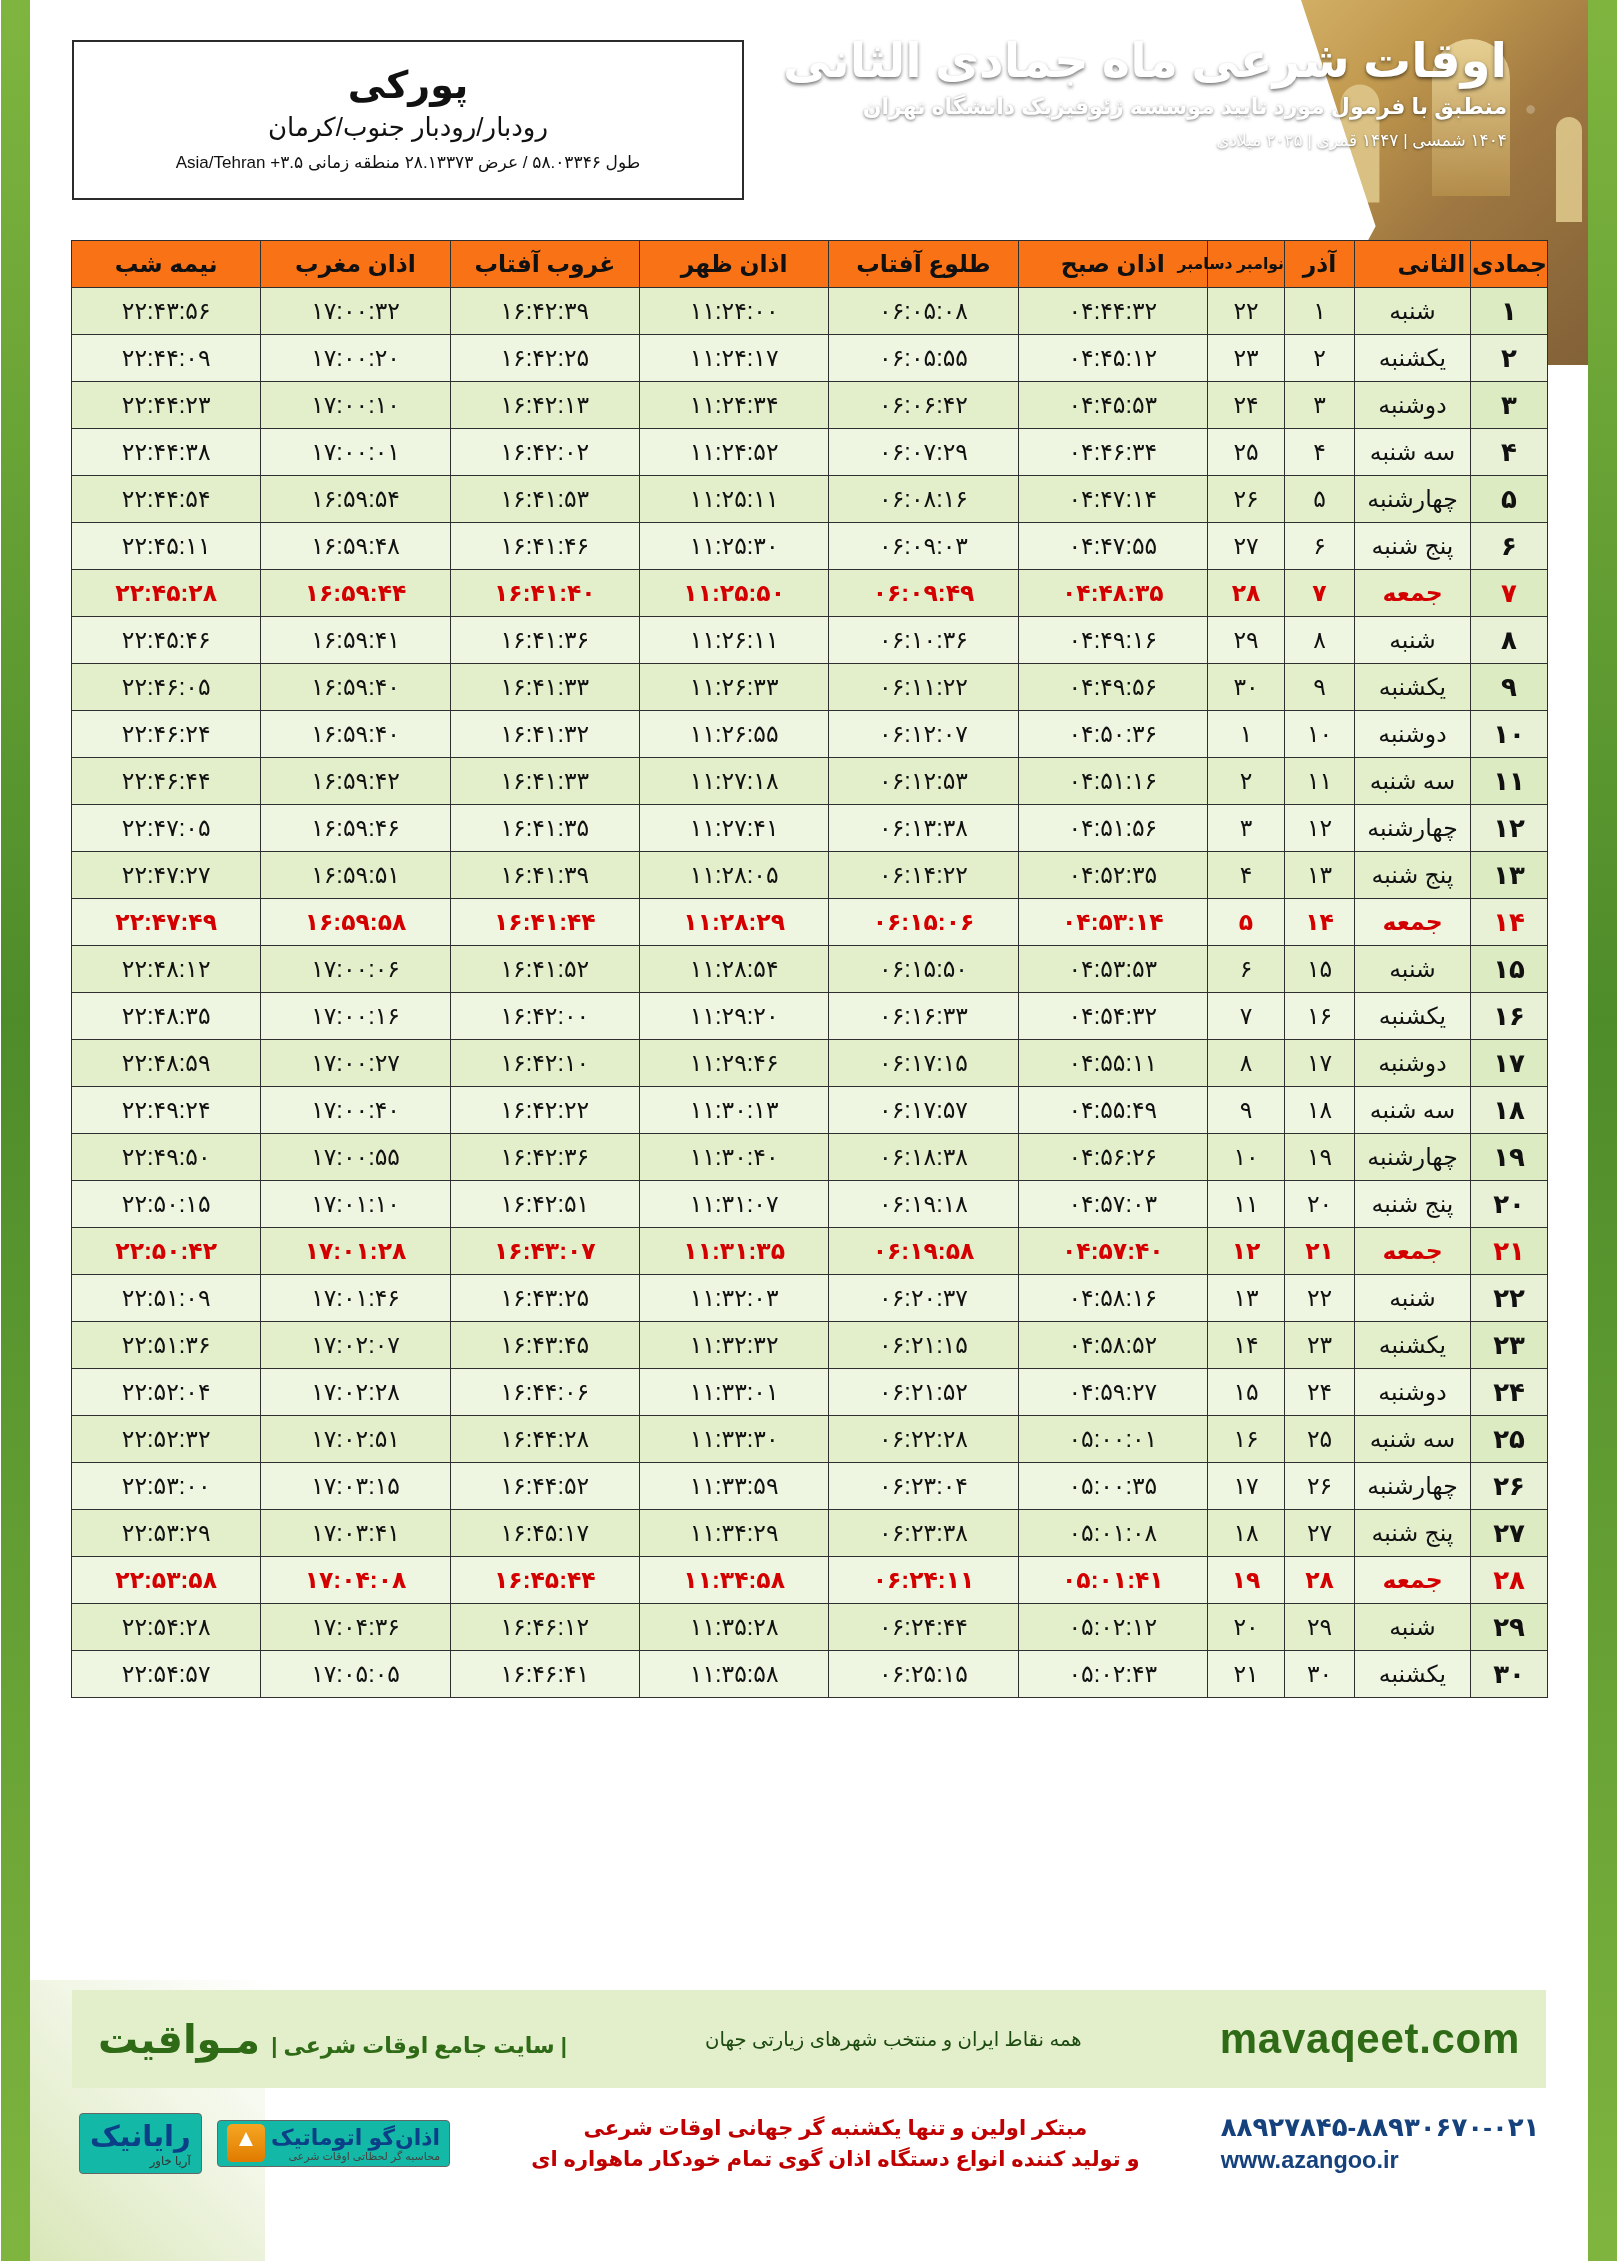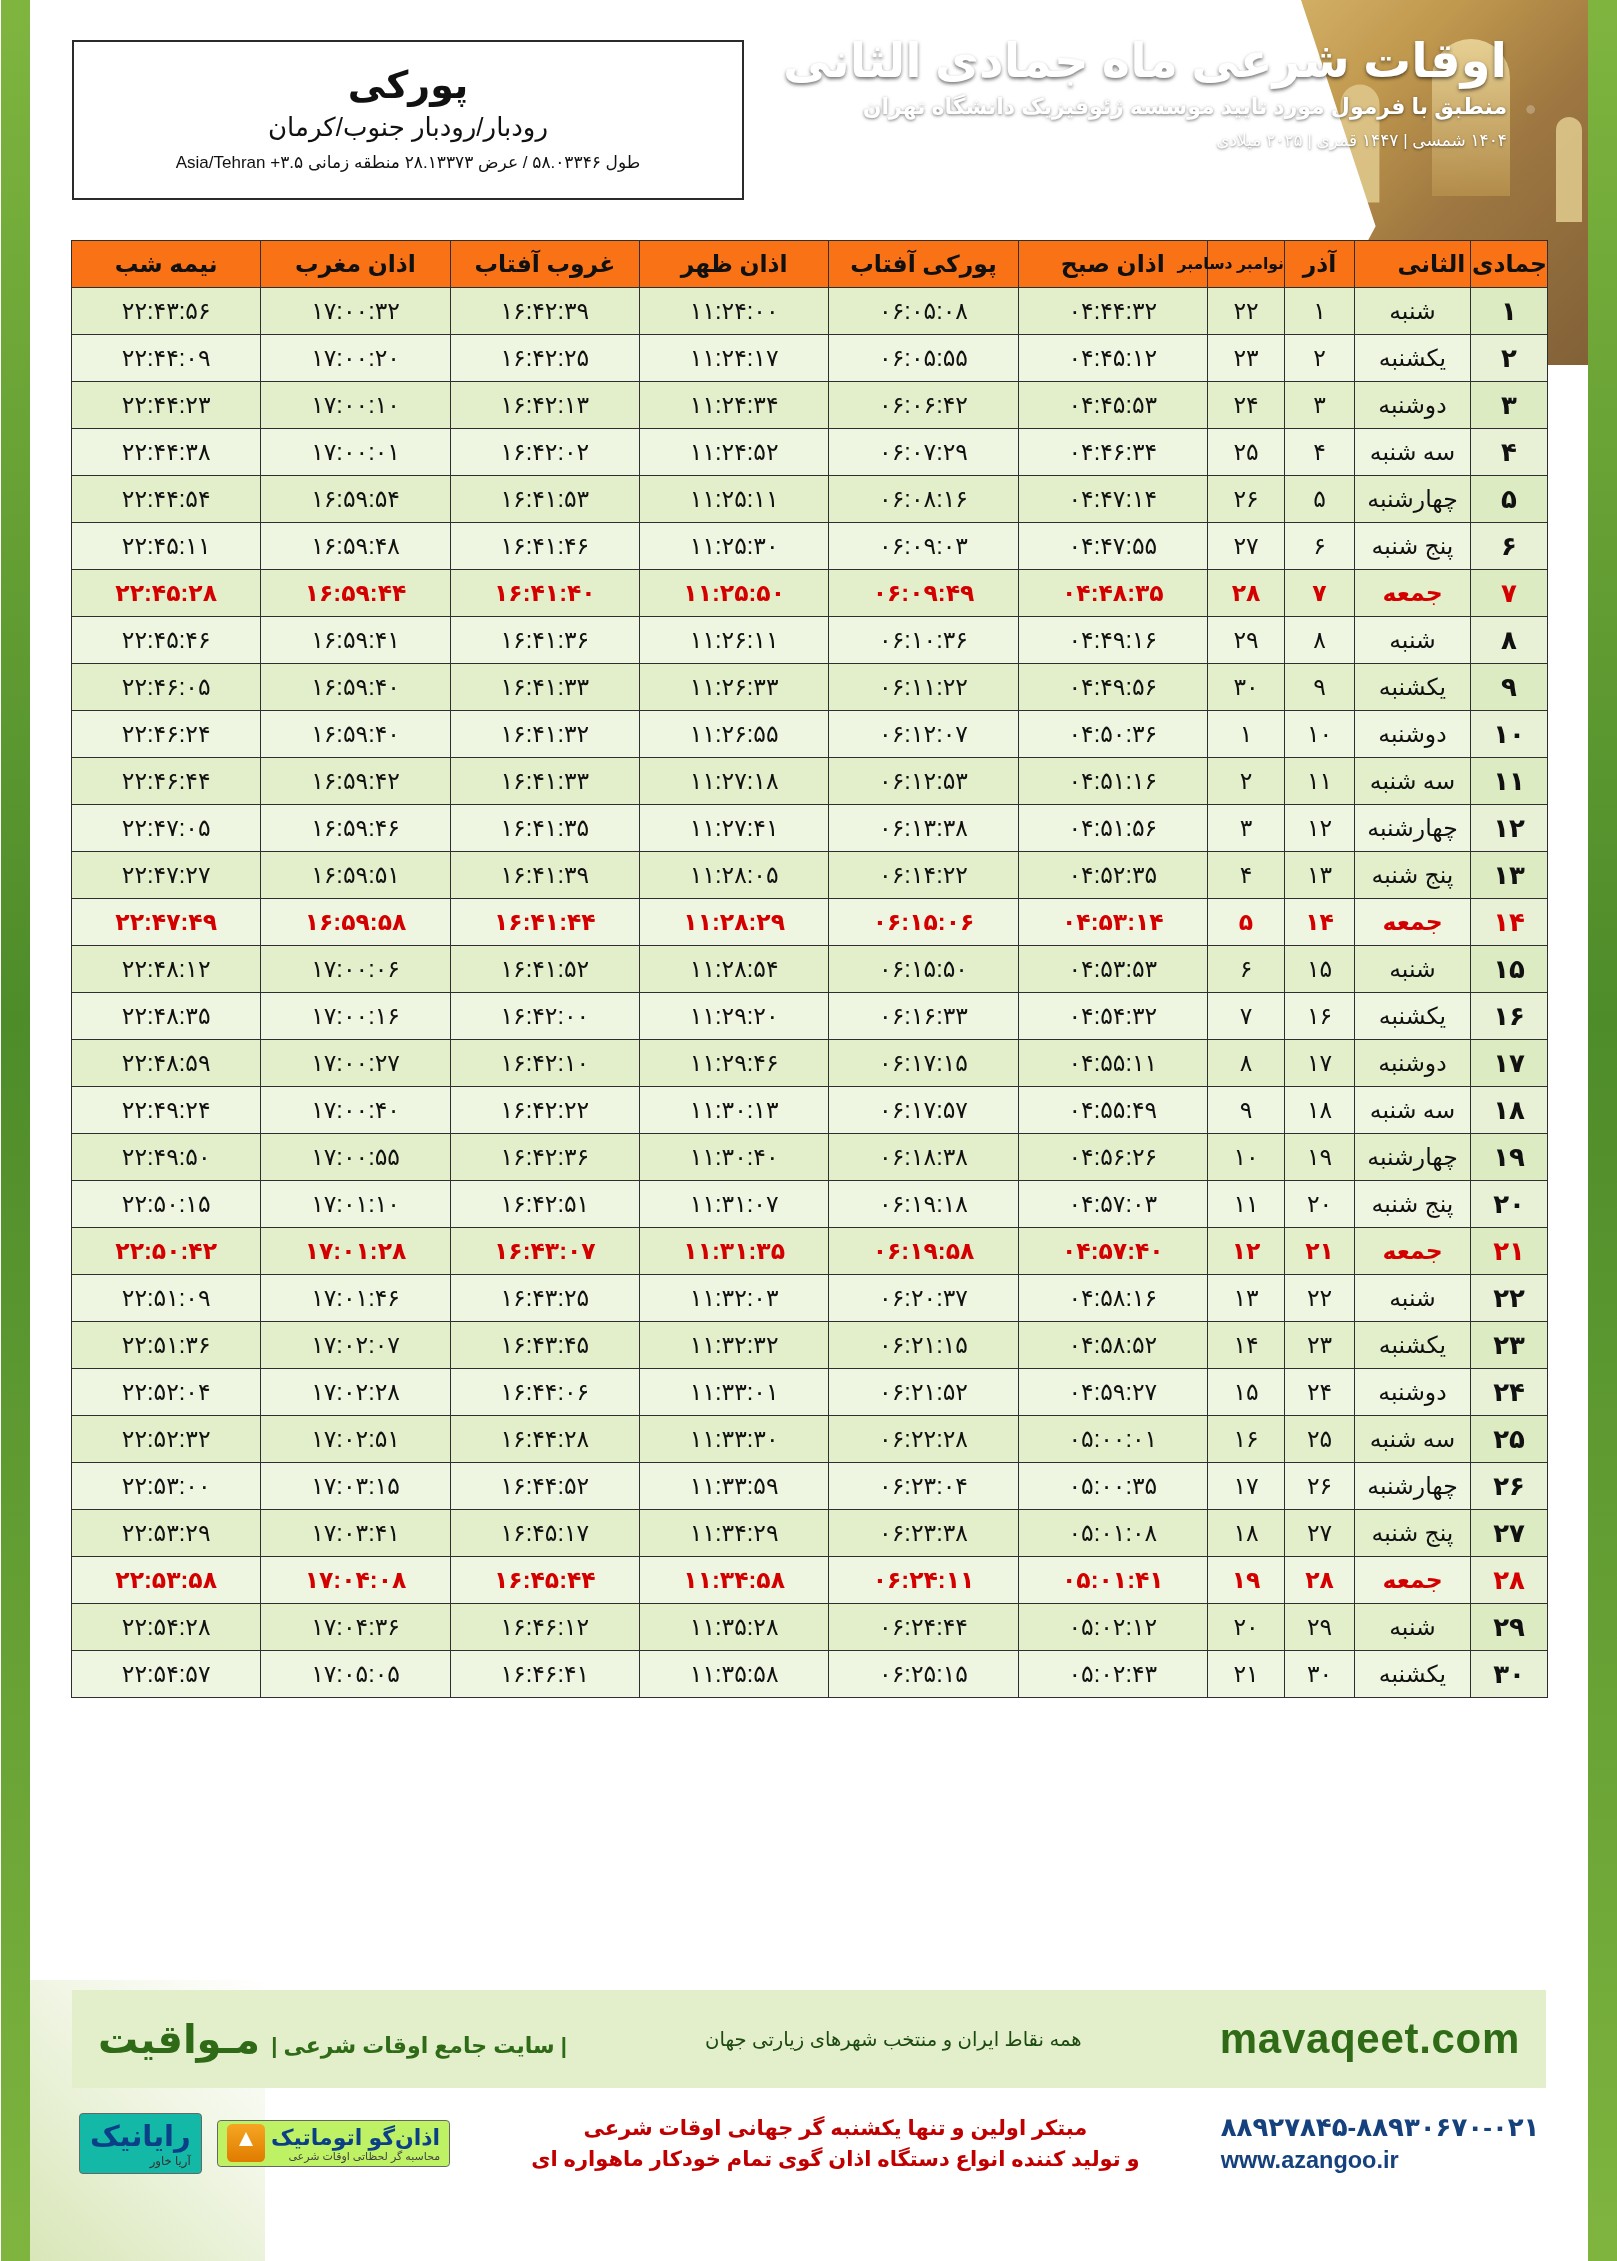--- a/index.html
+++ b/index.html
@@ -135,21 +135,21 @@
   .slogan{font-size:21px;color:#c00000;font-weight:bold;text-align:center;line-height:1.45;direction:rtl;}
   .logos{display:flex;align-items:center;gap:14.4px;}
   .logo-box{
     border:1.3px solid #666;padding:5.2px 10.4px;border-radius:3.9px;background:#14b8a6;
     text-align:right;line-height:1.2;
   }
   .logo-rayaneek{font-size:29px;font-weight:bold;color:#0b3f87;}
   .logo-rayaneek small{display:block;font-size:11.7px;color:#333;font-weight:normal;}
   .logo-azangoo{
     display:flex;align-items:center;gap:6.5px;border:1.3px solid #666;border-radius:3.9px;
-    background:#bef264;padding:3.9px 9px;
+    background:#14b8a6;padding:3.9px 9px;
   }
   .azangoo-mark{
     width:38px;height:38px;border-radius:5.2px;background:linear-gradient(180deg,#f6a623,#e07b00);
     position:relative;
   }
   .azangoo-mark:after{
     content:"";position:absolute;left:50%;top:7.8px;transform:translateX(-50%);
     width:0;height:0;border-left:7.8px solid transparent;border-right:7.8px solid transparent;
     border-bottom:14.4px solid #fff;
   }
@@ -194,21 +194,21 @@
         <col>
         <col>
     </colgroup>
     <thead>
       <tr>
         <th>جمادی الثانی</th>
         <th></th>
         <th>آذر</th>
         <th class="small">نوامبر دسامبر</th>
         <th>اذان صبح</th>
-        <th>پورکی آفتاب</th>
+        <th>طلوع آفتاب</th>
         <th>اذان ظهر</th>
         <th>غروب آفتاب</th>
         <th>اذان مغرب</th>
         <th>نیمه شب</th>
       </tr>
     </thead>
     <tbody id="times-body">
         <tr>
           <td class="day-num">۱</td>
           <td class="weekday">شنبه</td>

